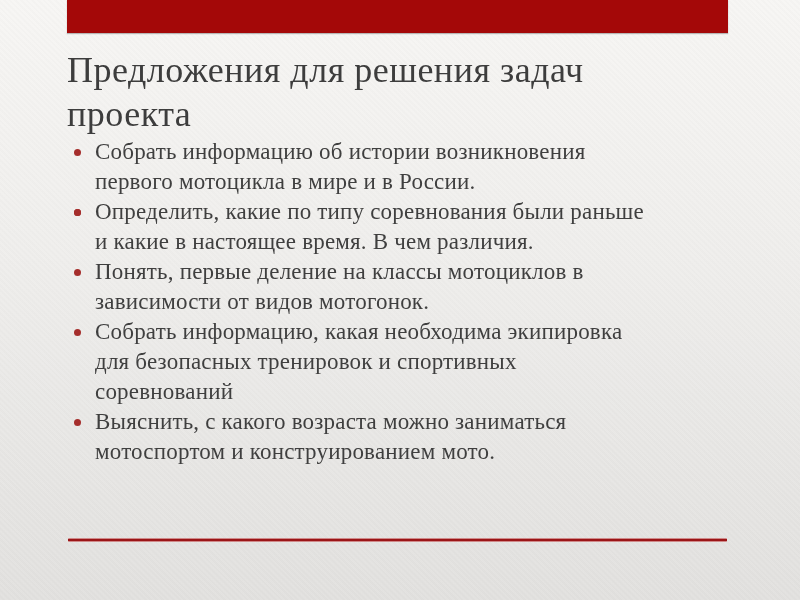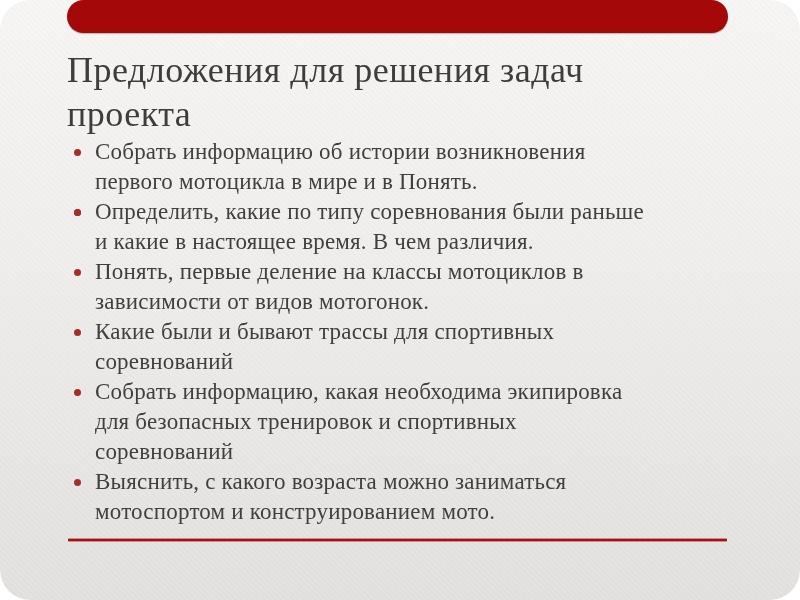--- a/index.html
+++ b/index.html
@@ -6,21 +6,21 @@
     --accent-bar: #a40808;
     --bullet-dot: #a52e2c;
     --divider: #9b1517;
     --divider-glow: #cf8a8a;
     --title-text: #3d3d3d;
     --body-text: #3f3f3f;
     --background-top: #f7f6f4;
     --background-mid: #efeeec;
     --background-bottom: #e2e1df;
   }
-  * { margin: 0; padding: 0; box-sizing: border-box; border-radius: 30px; }
+  * { margin: 0; padding: 0; box-sizing: border-box; }
   html, body { width: 800px; height: 600px; }
   body {
     font-family: "Liberation Serif", "DejaVu Serif", serif;
     overflow: hidden;
   }
   .slide {
     position: relative;
     width: 800px;
     height: 600px;
     background:
@@ -95,36 +95,32 @@
 
 <div class="slide">
 
   <div class="accent-bar"></div>
 
   <h1 class="title">Предложения для решения задач проекта</h1>
 
   <ul class="bullet-list">
     <li>
       <span class="dot"></span>
-      <span class="txt">Собрать информацию об истории возникновения первого мотоцикла в мире и в Понять.</span>
+      <span class="txt">Собрать информацию об истории возникновения первого мотоцикла в мире и в России.</span>
     </li>
     <li>
       <span class="dot"></span>
     </li>
     <li>
       <span class="dot"></span>
       <span class="txt">Определить, какие по типу соревнования были раньше и какие в настоящее время. В чем различия.</span>
     </li>
     <li>
       <span class="dot"></span>
       <span class="txt">Понять, первые деление на классы мотоциклов в зависимости от видов мотогонок.</span>
-    </li>
-    <li>
-      <span class="dot"></span>
-      <span class="txt">Какие были и бывают трассы для спортивных соревнований</span>
     </li>
     <li>
       <span class="dot"></span>
       <span class="txt">Собрать информацию, какая необходима экипировка для безопасных тренировок и спортивных соревнований</span>
     </li>
     <li>
       <span class="dot"></span>
       <span class="txt">Выяснить, с какого возраста можно заниматься мотоспортом и конструированием мото.</span>
     </li>
   </ul>

